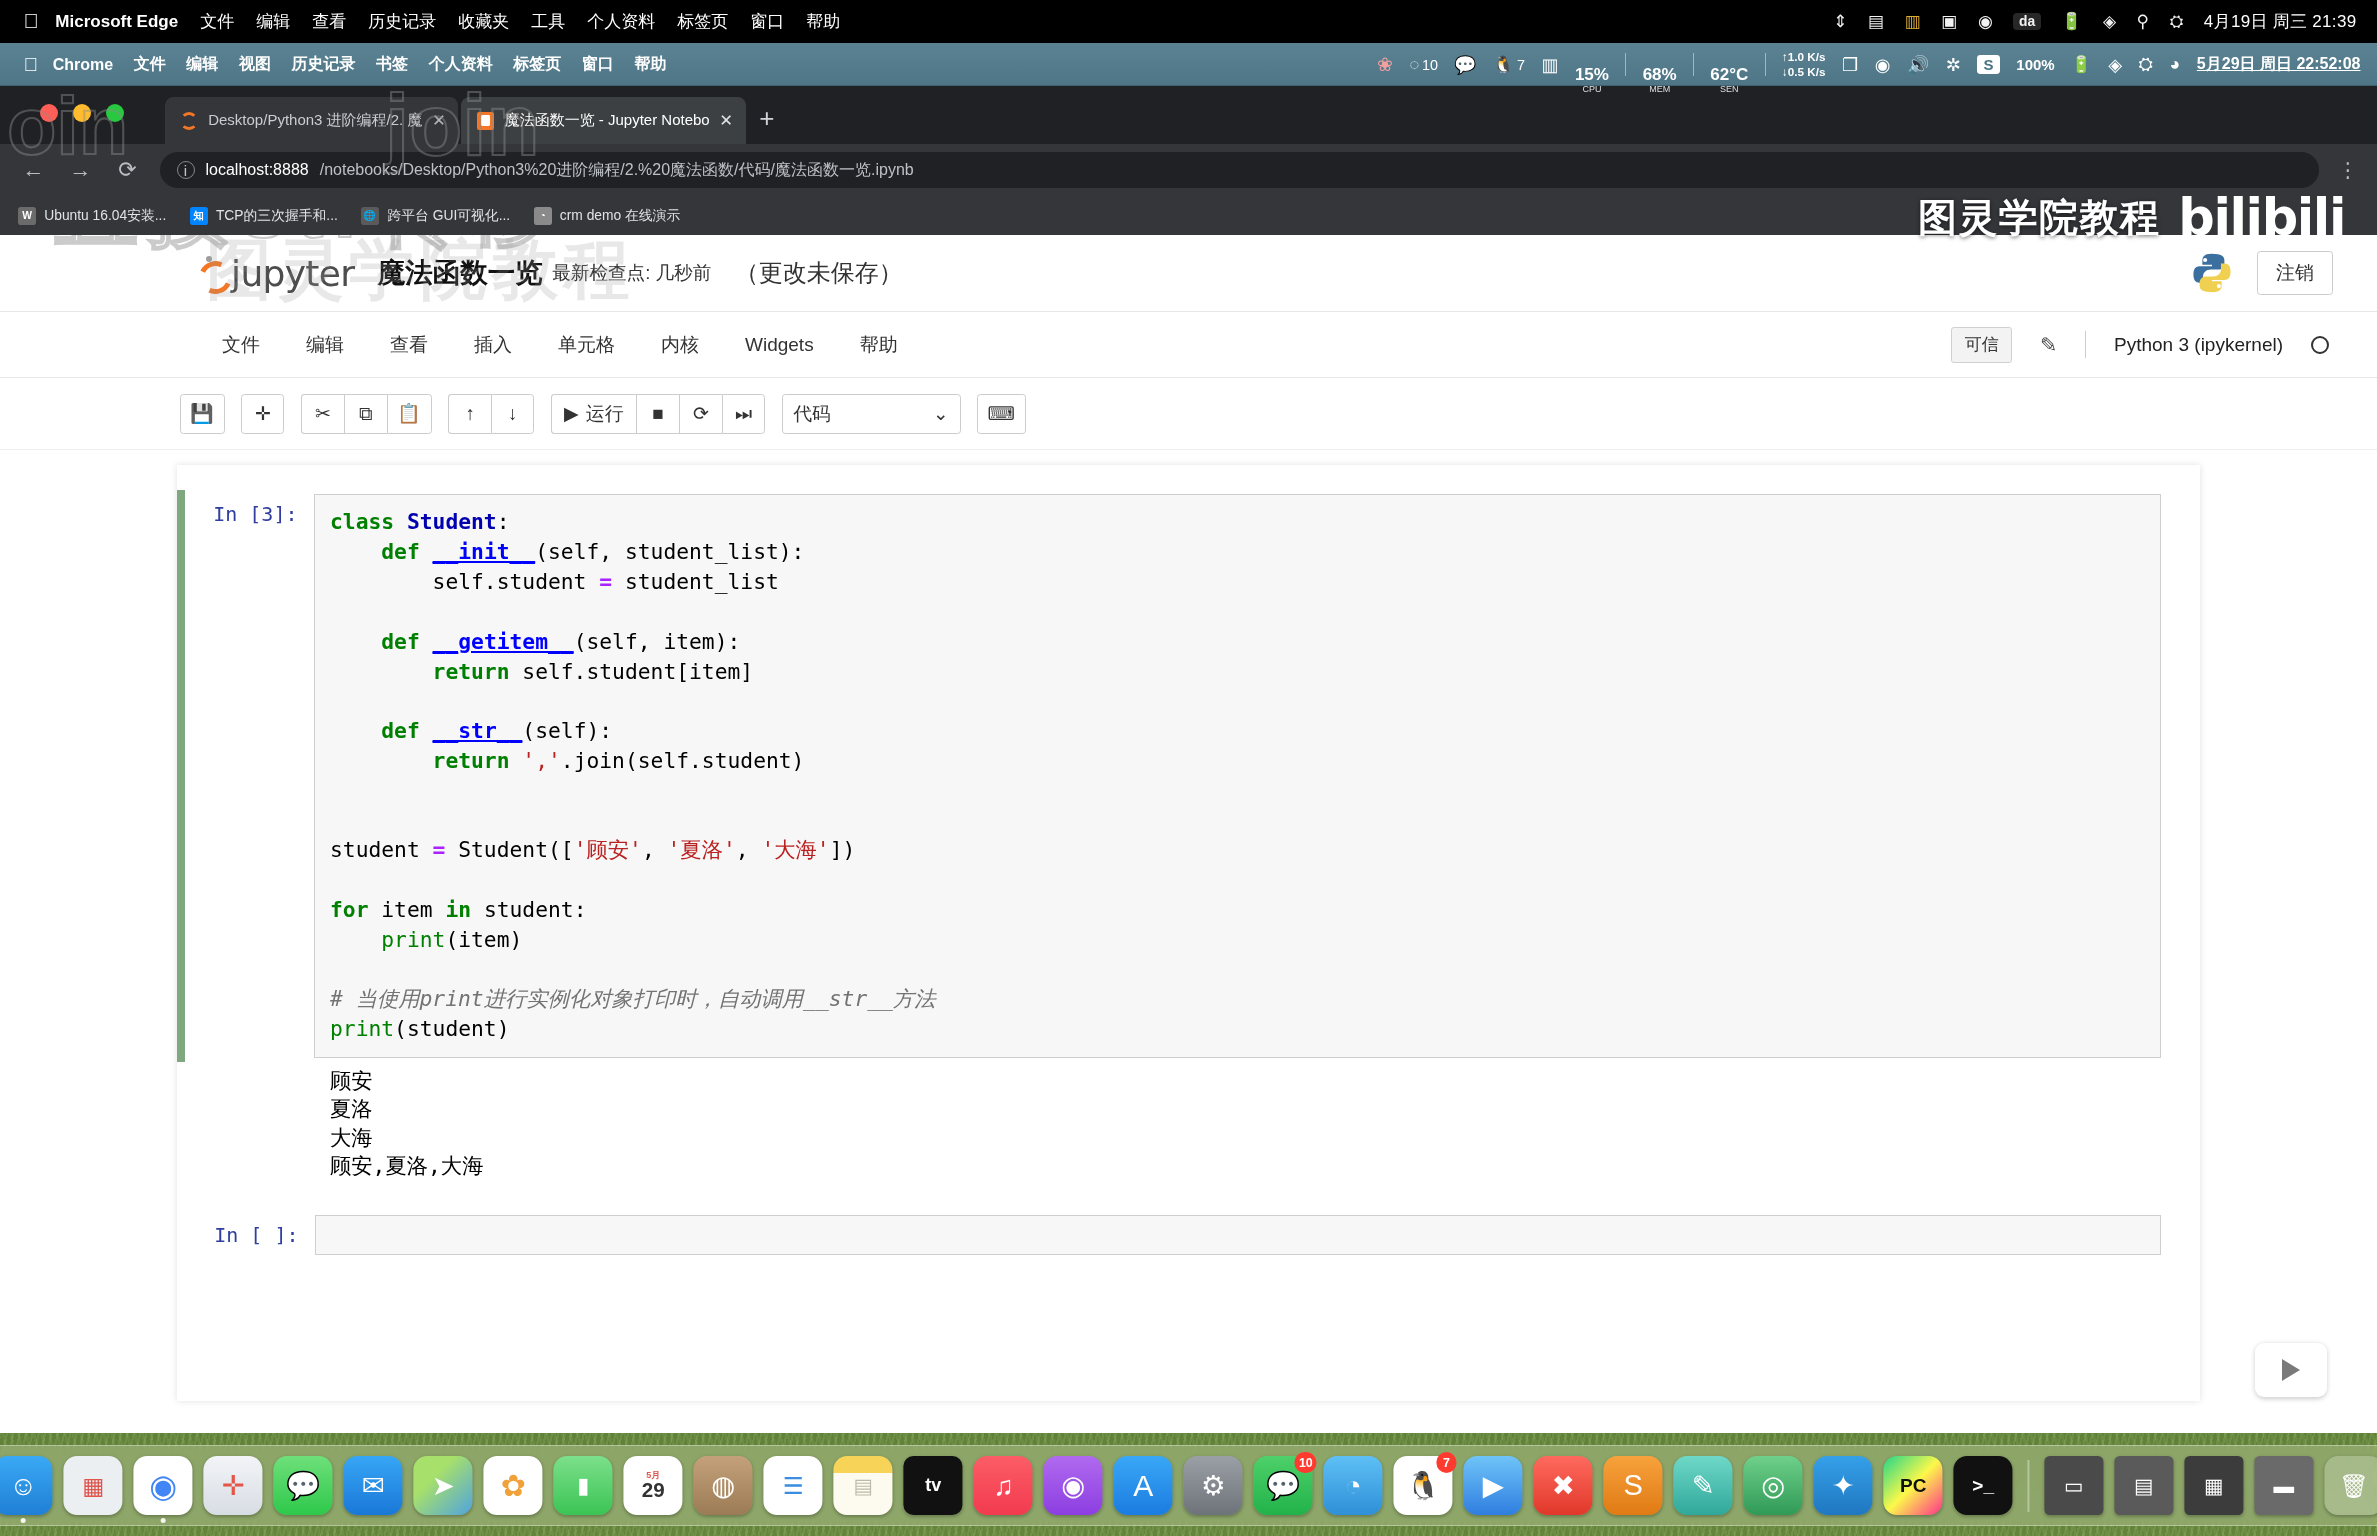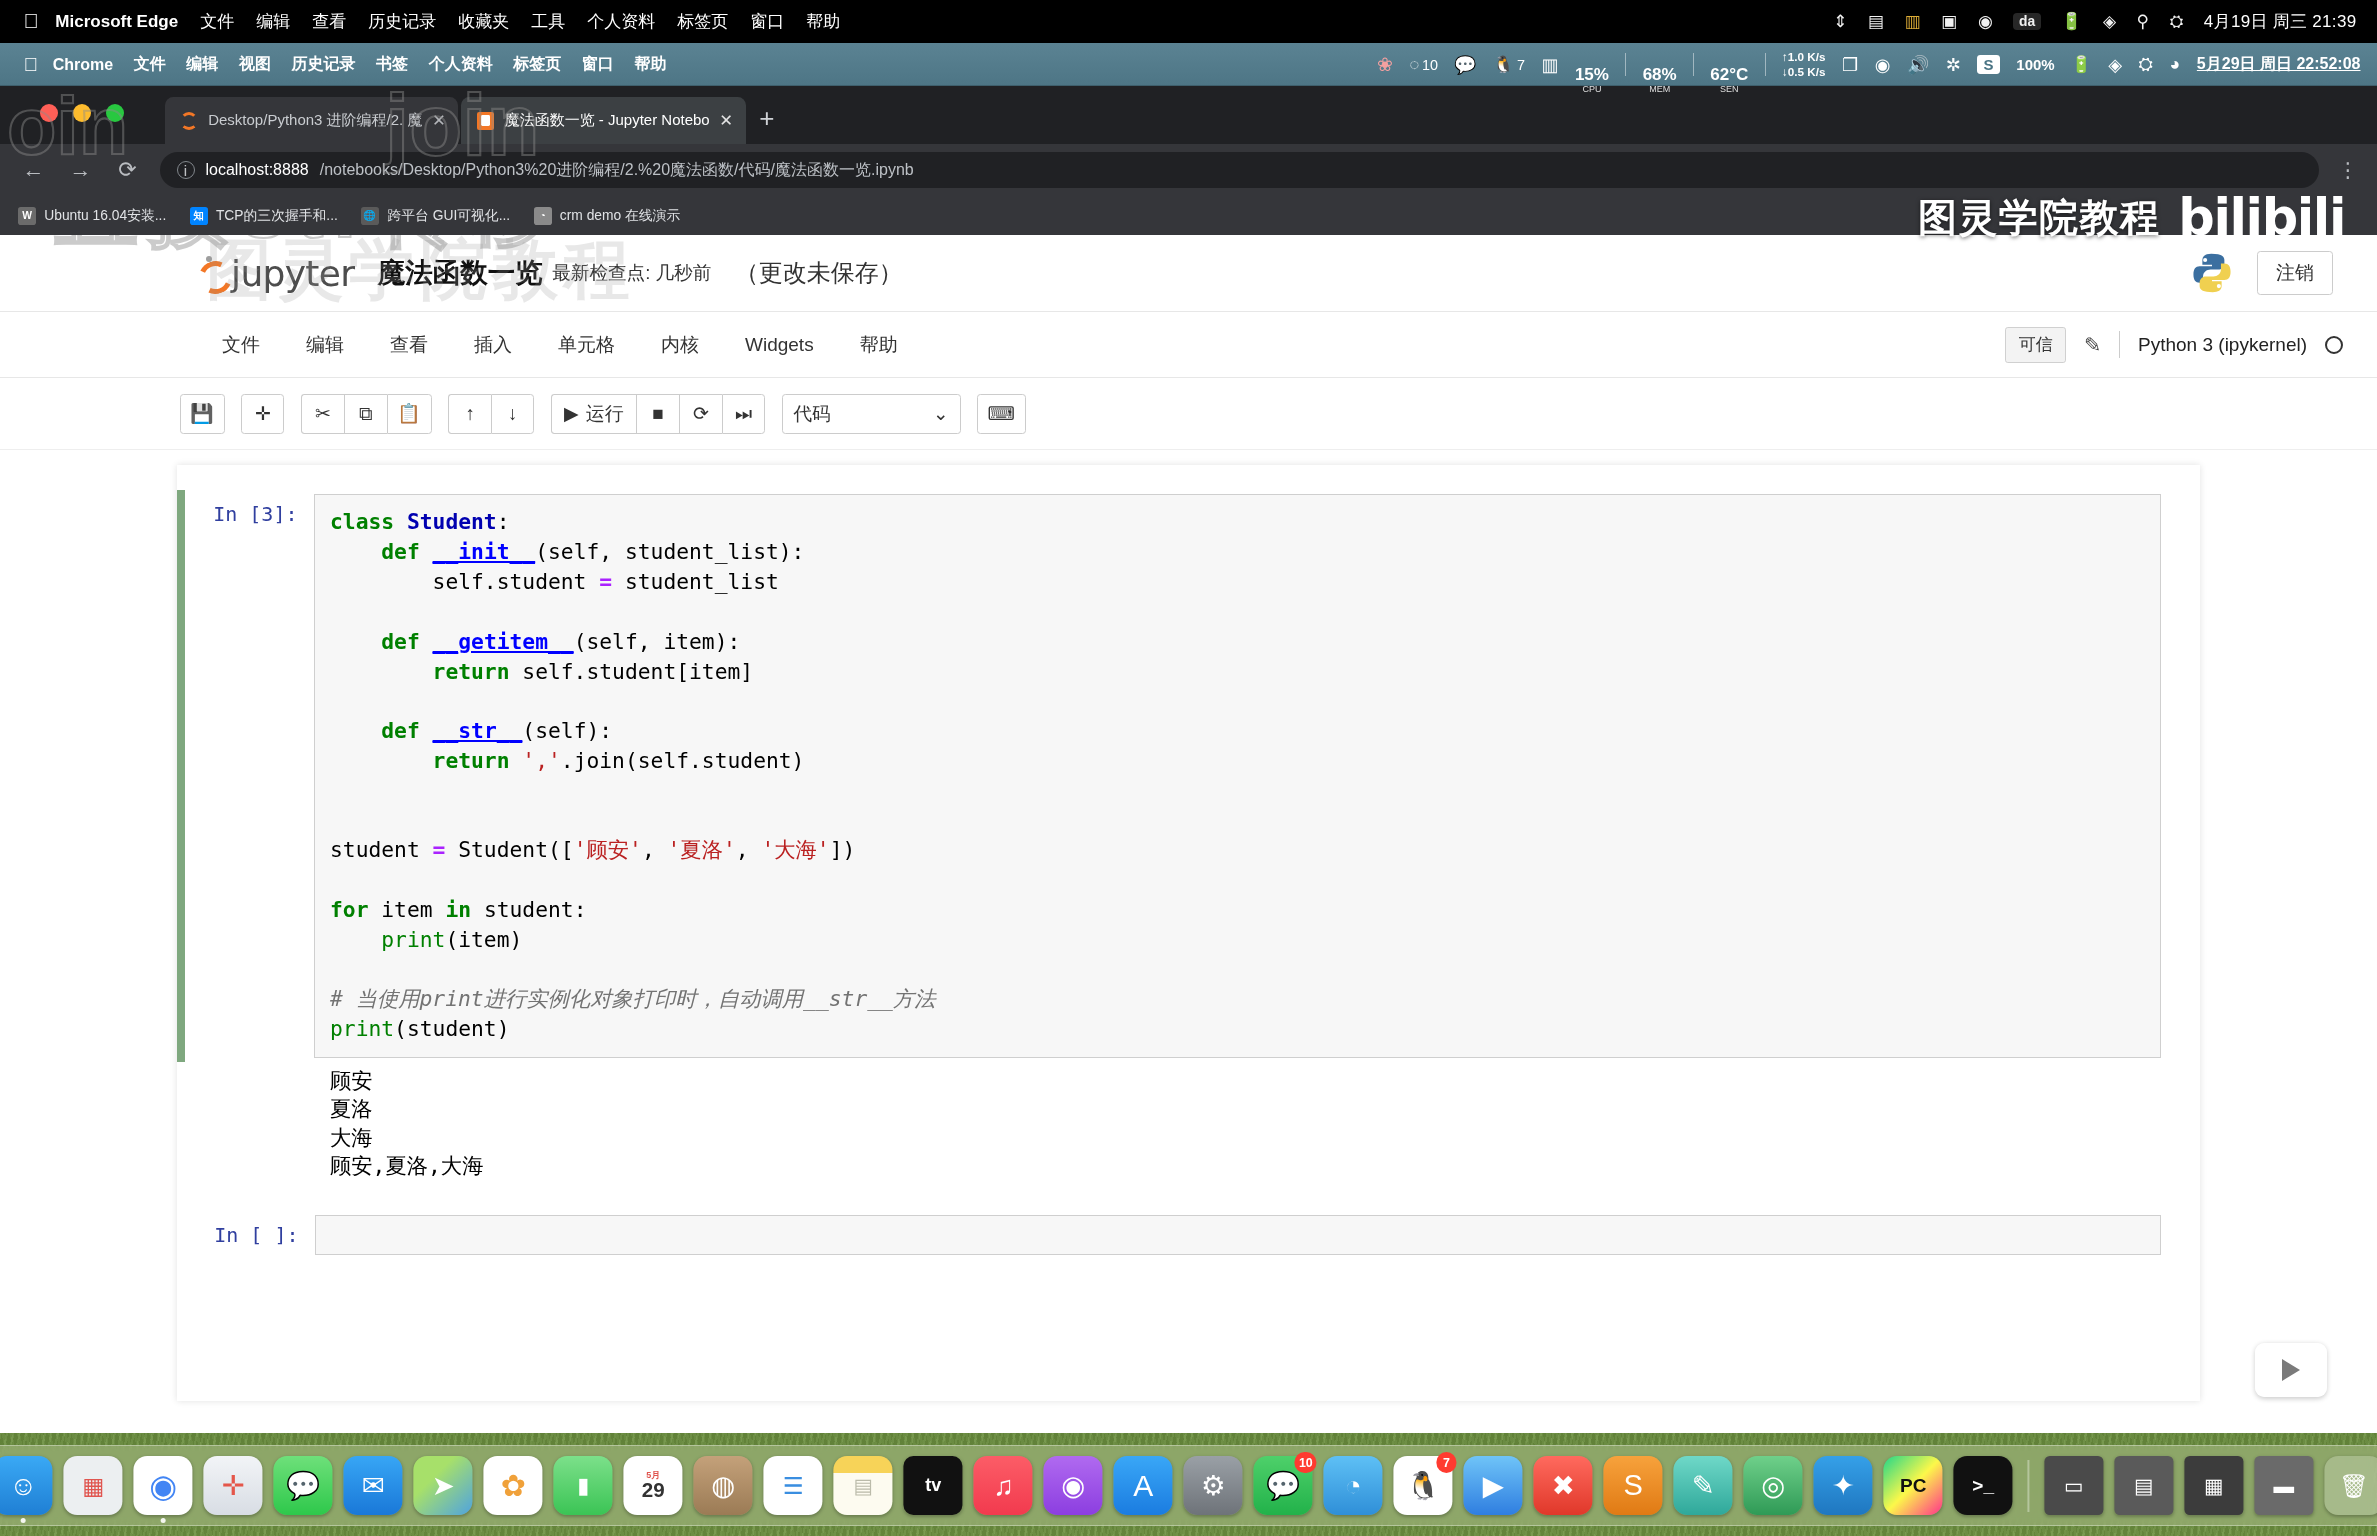--- a/index.html
+++ b/index.html
@@ -111,21 +111,21 @@
   .jup-logo .planet::after{content:"";position:absolute;left:11px;top:-1.4px;width:6.2px;height:6.2px;border-radius:50%;background:#9e9e9e;}
   .jup-word { font-size:36px; color:#4d4d4d; font-family:"DejaVu Sans", sans-serif; letter-spacing:-0.7px;}
   .nb-name { font-size:27.5px; font-weight:bold; color:#111; margin-left:23.4px; }
   .nb-ckpt { font-size:18.6px; color:#333; margin-left:9.6px; }
   .nb-unsaved { font-size:24px; color:#333; margin-left:23.4px; }
   .hdr-right { margin-left:auto; display:flex; align-items:center; gap:23.4px; padding-right:20.6px;}
   .logout-btn { border:0.7px solid #ccc; border-radius:3.4px; padding:8.3px 18px; font-size:19px; color:#333; background:#fff;}
 
   #jup-menubar { height:66px; display:flex; align-items:center; padding-left:199px; border-bottom:0.7px solid #e7e7e7; gap:0;}
   #jup-menubar .jm { font-size:19px; color:#333; padding:0 23px; }
-  #jup-menubar .right { margin-left:auto; display:flex; align-items:center; gap:18px; padding-right:34px; }
+  #jup-menubar .right { margin-left:auto; display:flex; align-items:center; gap:28px; padding-right:48px; }
   .trust-badge { border:0.7px solid #d0d0d0; background:#f3f3f3; border-radius:2.8px; padding:5.5px 12.4px; font-size:17px; color:#333;}
   .kernel-name { font-size:19px; color:#222; }
   .kernel-idle { width:18px;height:18px;border-radius:50%;border:2.1px solid #333; display:inline-block;}
   .vsep { width:0.7px; height:27.5px; background:#ccc; }
 
   #jup-toolbar { height:72px; display:flex; align-items:center; padding-left:180px; gap:16.5px; border-bottom:0.7px solid #eee;}
   .tb-group { display:flex; }
   .tb-btn {
     min-width:43px; height:40px; border:0.7px solid #ccc; background:#fff;
     display:flex; align-items:center; justify-content:center; font-size:19px; color:#333; padding:0 9.6px;

